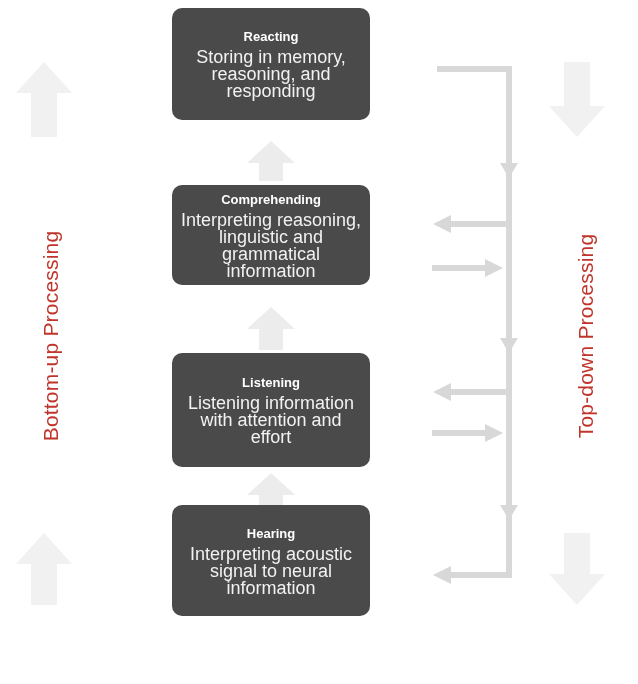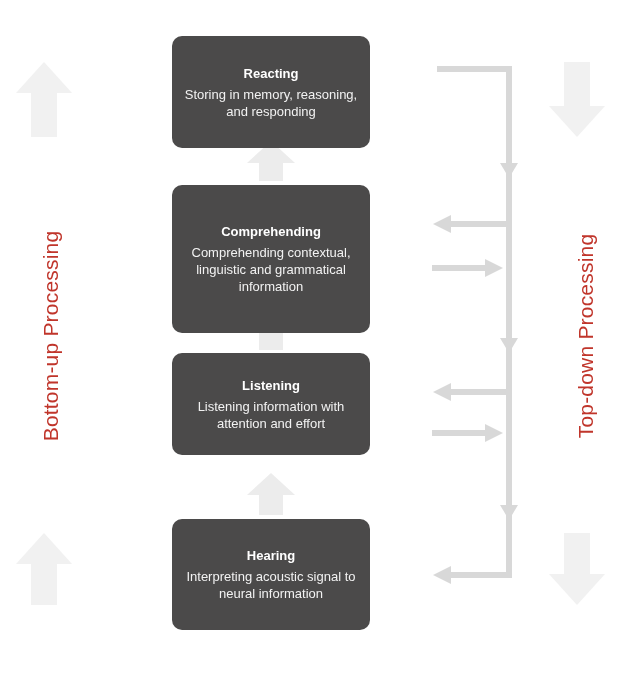--- a/index.html
+++ b/index.html
@@ -36,30 +36,30 @@
     color: #ffffff;
   }
   .stage-title {
     font-size: 13px;
     font-weight: bold;
     line-height: 17px;
     margin-bottom: 4px;
     color: #ffffff;
   }
   .stage-desc {
-    font-size: 13px;
+    font-size: 18px;
     font-weight: normal;
     line-height: 17px;
     color: #f2f2f2;
   }
 
-  #box-reacting      { top: 36px;  height: 112px; }
-  #box-comprehending { top: 185px; height: 148px; }
-  #box-listening     { top: 353px; height: 102px; }
-  #box-hearing       { top: 519px; height: 111px; }
+  #box-reacting      { top: 8px;  height: 112px; }
+  #box-comprehending { top: 185px; height: 100px; }
+  #box-listening     { top: 353px; height: 114px; }
+  #box-hearing       { top: 505px; height: 111px; }
 
   
   .mid-arrow {
     position: absolute;
     left: 247px;
     width: 48px;
   }
   .mid-arrow .arrow-head {
     position: absolute;
     top: 0;
@@ -226,21 +226,21 @@
     <div class="arrow-shaft"></div>
   </div>
 
   <div class="stage-box" id="box-reacting">
     <div class="stage-title">Reacting</div>
     <div class="stage-desc">Storing in memory, reasoning, and responding</div>
   </div>
 
   <div class="stage-box" id="box-comprehending">
     <div class="stage-title">Comprehending</div>
-    <div class="stage-desc">Comprehending contextual, linguistic and grammatical information</div>
+    <div class="stage-desc">Interpreting reasoning, linguistic and grammatical information</div>
   </div>
 
   <div class="stage-box" id="box-listening">
     <div class="stage-title">Listening</div>
     <div class="stage-desc">Listening information with attention and effort</div>
   </div>
 
   <div class="stage-box" id="box-hearing">
     <div class="stage-title">Hearing</div>
     <div class="stage-desc">Interpreting acoustic signal to neural information</div>

